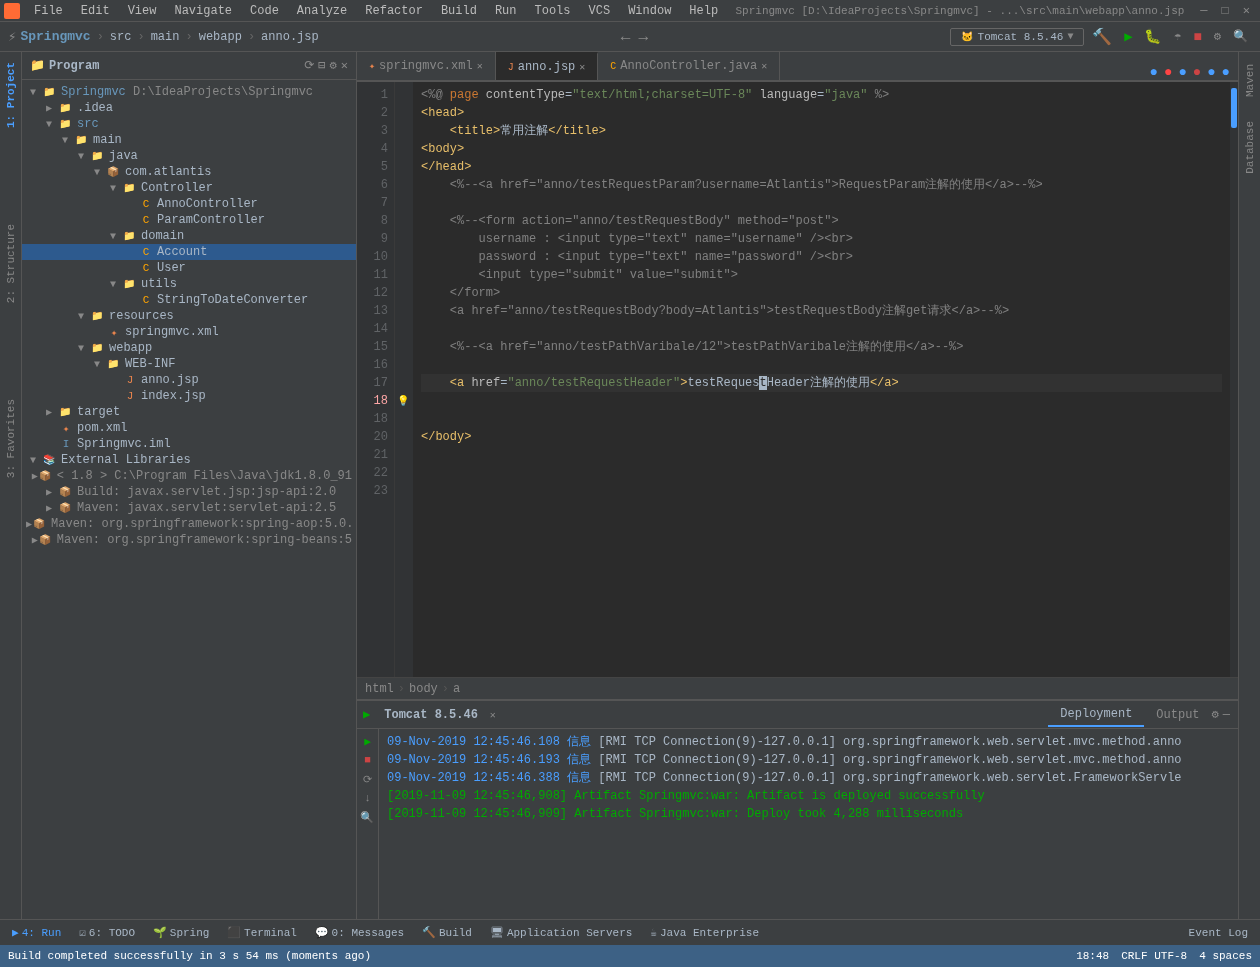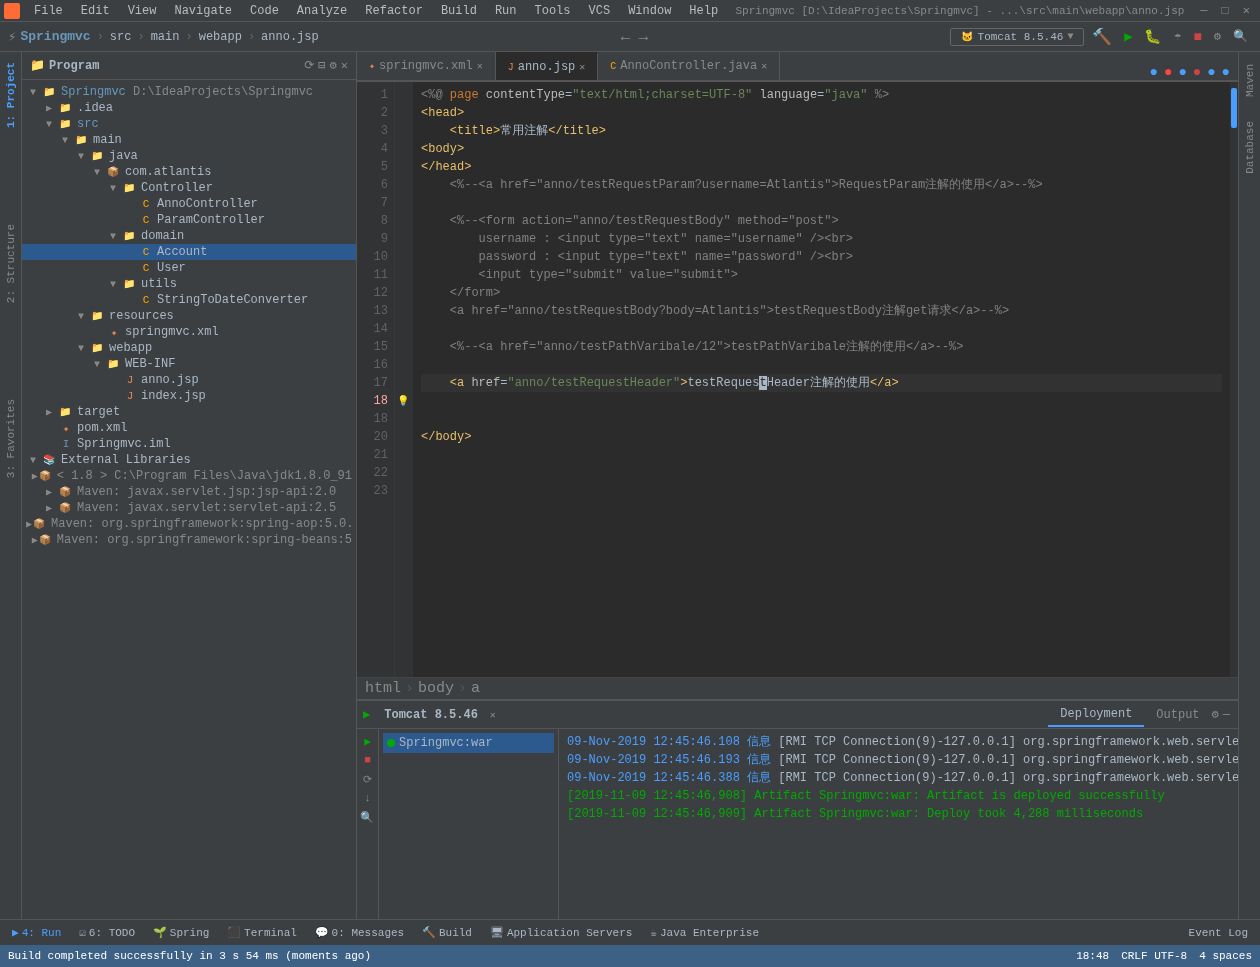--- a/index.html
+++ b/index.html
@@ -62,21 +62,21 @@
     .kw { color: #cc7832; }
     .str { color: #6a8759; }
     .tag { color: #e8bf6a; }
     .attr { color: #bababa; }
     .comment { color: #808080; }
     .white { color: #a9b7c6; }
     .cursor { background: #a9b7c6; color: #2b2b2b; }
     .highlight-line { background: #323232; }
 
     
-    .breadcrumb { background: #3c3f41; padding: 2px 8px; font-size: 15px; color: #888; border-top: 1px solid #444; display: flex; align-items: center; gap: 4px; height: 22px; flex-shrink: 0; }
+    .breadcrumb { background: #3c3f41; padding: 2px 8px; font-size: 12px; color: #888; border-top: 1px solid #444; display: flex; align-items: center; gap: 4px; height: 22px; flex-shrink: 0; }
     .breadcrumb-sep { color: #555; }
 
     
     .bottom-panel { height: 220px; background: #3c3f41; display: flex; flex-direction: column; border-top: 2px solid #555; flex-shrink: 0; }
     .bottom-tabs { display: flex; align-items: center; background: #3c3f41; border-bottom: 1px solid #555; height: 28px; }
     .bottom-tab { padding: 4px 12px; font-size: 12px; color: #888; cursor: pointer; }
     .bottom-tab.active { color: #a9b7c6; border-bottom: 2px solid #4a9eff; }
     .bottom-tab-title { color: #a9b7c6; font-size: 12px; padding: 4px 8px; font-weight: bold; }
     .bottom-content { flex: 1; display: flex; overflow: hidden; }
     .bottom-side-icons { width: 22px; background: #3c3f41; display: flex; flex-direction: column; align-items: center; padding-top: 4px; gap: 3px; border-right: 1px solid #555; }
@@ -364,21 +364,21 @@
         <span class="tree-indent" style="width:20px"></span>
         <span class="tree-arrow">▶</span>
         <span class="tree-icon" style="color:#888">📦</span>
         <span class="tree-label tree-label-gray">&lt; 1.8 &gt; C:\Program Files\Java\jdk1.8.0_91</span>
       </div>
 
       <div class="tree-item">
         <span class="tree-indent" style="width:20px"></span>
         <span class="tree-arrow">▶</span>
         <span class="tree-icon" style="color:#888">📦</span>
-        <span class="tree-label tree-label-gray">Maven: javax.servlet.jsp:jsp-api:2.0</span>
+        <span class="tree-label tree-label-gray">Build: javax.servlet.jsp:jsp-api:2.0</span>
       </div>
 
       <div class="tree-item">
         <span class="tree-indent" style="width:20px"></span>
         <span class="tree-arrow">▶</span>
         <span class="tree-icon" style="color:#888">📦</span>
         <span class="tree-label tree-label-gray">Maven: javax.servlet:servlet-api:2.5</span>
       </div>
 
       <div class="tree-item">
@@ -532,26 +532,20 @@
       </div>
       <div class="bottom-content">
         <div class="bottom-side-icons">
           <div class="bottom-icon" style="color:#00aa00">▶</div>
           <div class="bottom-icon" style="color:#cc4444">■</div>
           <div class="bottom-icon">⟳</div>
           <div class="bottom-icon">↓</div>
           <div class="bottom-icon">🔍</div>
         </div>
         <div class="run-panel">
-          <div class="run-side">
-            <div class="run-server selected">
-              <div class="server-dot"></div>
-              <span>Springmvc:war</span>
-            </div>
-          </div>
           <div class="output-area">
             <div class="log-line">
               <span class="log-info">09-Nov-2019 12:45:46.108 信息 </span><span class="log-text">[RMI TCP Connection(9)-127.0.0.1] org.springframework.web.servlet.mvc.method.anno</span>
             </div>
             <div class="log-line">
               <span class="log-info">09-Nov-2019 12:45:46.193 信息 </span><span class="log-text">[RMI TCP Connection(9)-127.0.0.1] org.springframework.web.servlet.mvc.method.anno</span>
             </div>
             <div class="log-line">
               <span class="log-info">09-Nov-2019 12:45:46.388 信息 </span><span class="log-text">[RMI TCP Connection(9)-127.0.0.1] org.springframework.web.servlet.FrameworkServle</span>
             </div>

